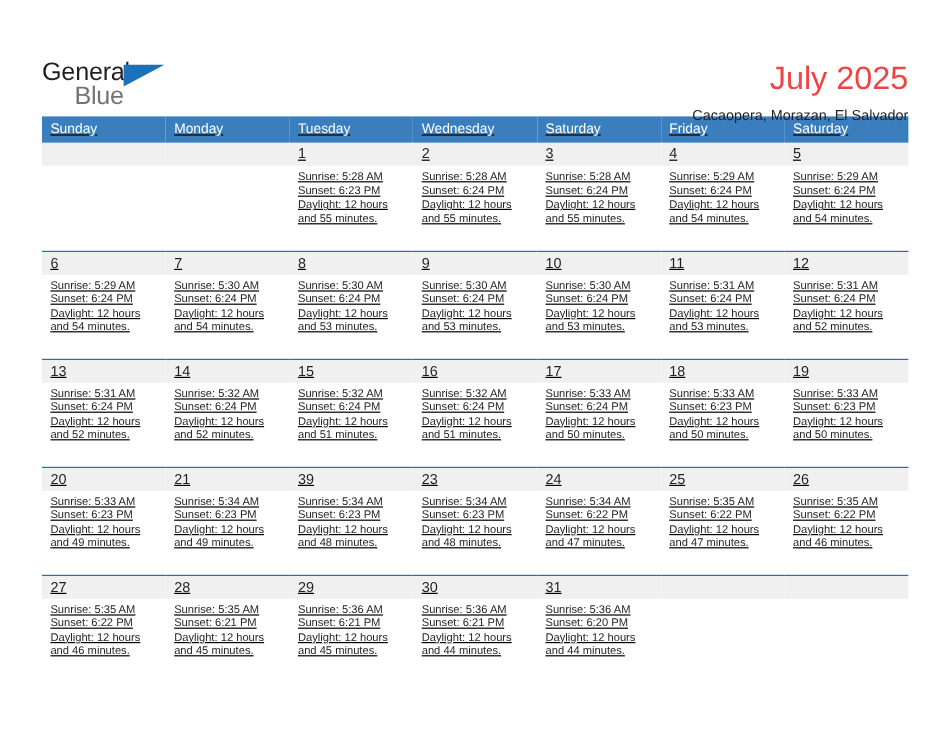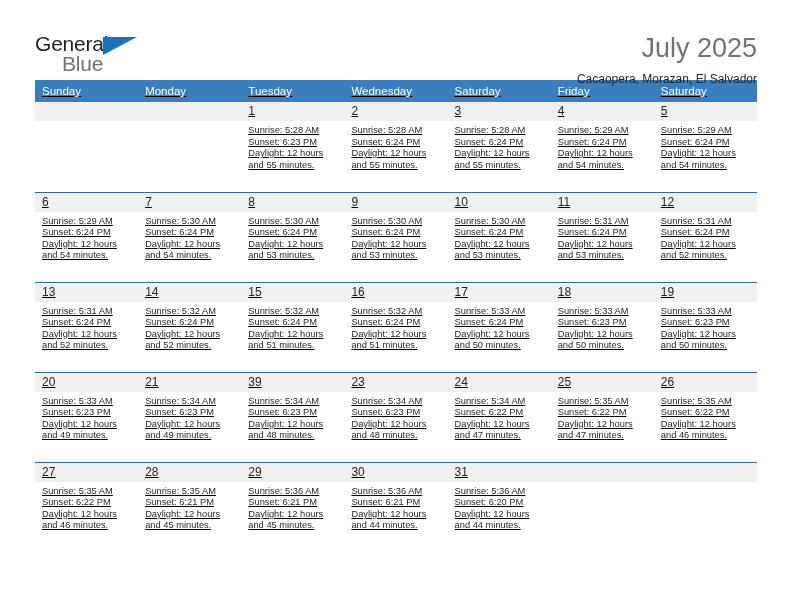--- a/index.html
+++ b/index.html
@@ -23,20 +23,21 @@
   }
 
   
   .header {
     display: flex;
     justify-content: space-between;
     align-items: flex-start;
     padding-top: 32px;
     height: 72px;
     box-sizing: border-box;
+    margin-top: 17px;
   }
   .logo {
     position: relative;
     width: 120px;
     height: 50px;
   }
   .logo-general {
     position: absolute;
     left: 0;
     top: 0;
@@ -62,21 +63,21 @@
     letter-spacing: -0.2px;
     color: #737373;
     font-family: "Liberation Sans", sans-serif;
   }
   .title-block {
     text-align: right;
     padding-top: 2px;
   }
   .month-title {
     font-size: 27px;
-    color: #737373;
+    color: #ef4444;
     line-height: 1.05;
     font-weight: normal;
     margin: 0;
   }
   .location {
     font-size: 12px;
     color: #231f20;
     margin-top: 10px;
   }
 

